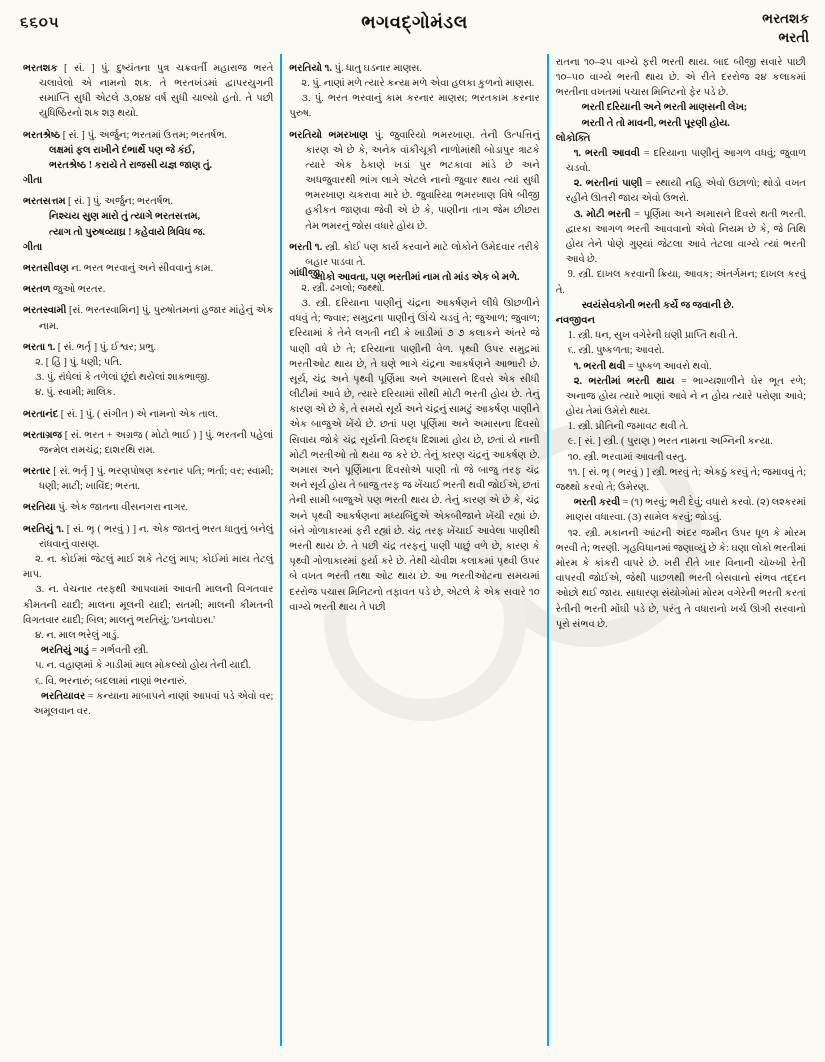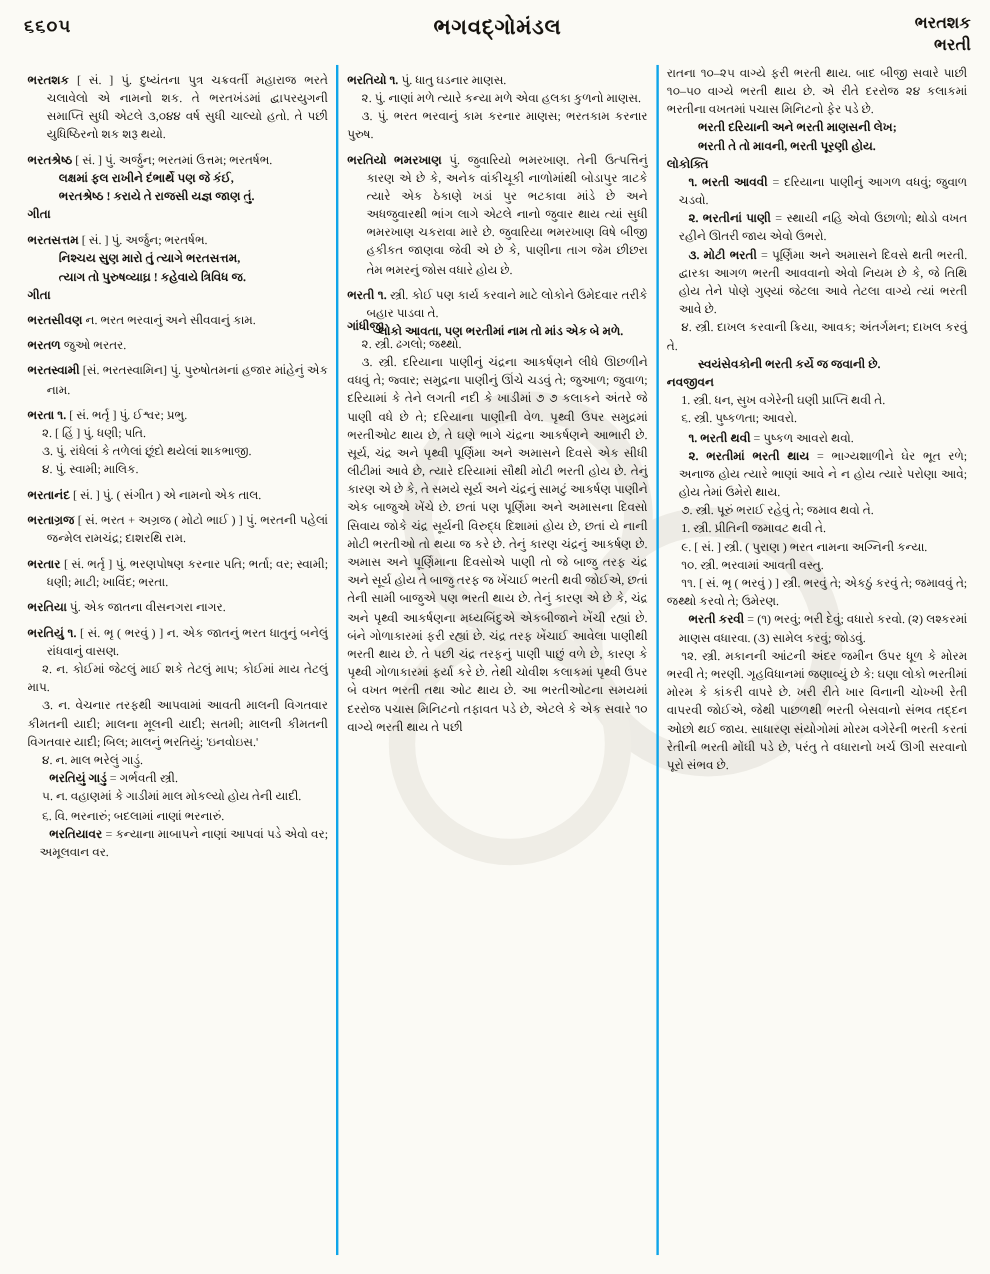--- a/index.html
+++ b/index.html
@@ -92,28 +92,27 @@
         <p class="sense">૩. સ્ત્રી. દરિયાના પાણીનું ચંદ્રના આકર્ષણને લીધે ઊછળીને વધવું તે; જ્વાર; સમુદ્રના પાણીનું ઊંચે ચડવું તે; જુઆળ; જુવાળ; દરિયામાં કે તેને લગતી નદી કે ખાડીમાં ૭ ૭ કલાકને અંતરે જે પાણી વધે છે તે; દરિયાના પાણીની વેળ. પૃથ્વી ઉપર સમુદ્રમાં ભરતીઓટ થાય છે, તે ઘણે ભાગે ચંદ્રના આકર્ષણને આભારી છે. સૂર્ય, ચંદ્ર અને પૃથ્વી પૂર્ણિમા અને અમાસને દિવસે એક સીધી લીટીમાં આવે છે, ત્યારે દરિયામાં સૌથી મોટી ભરતી હોય છે. તેનું કારણ એ છે કે, તે સમયે સૂર્ય અને ચંદ્રનું સામટું આકર્ષણ પાણીને એક બાજુએ ખેંચે છે. છતાં પણ પૂર્ણિમા અને અમાસના દિવસો સિવાય જોકે ચંદ્ર સૂર્યની વિરુદ્ધ દિશામાં હોય છે, છતાં યે નાની મોટી ભરતીઓ તો થયા જ કરે છે. તેનું કારણ ચંદ્રનું આકર્ષણ છે. અમાસ અને પૂર્ણિમાના દિવસોએ પાણી તો જે બાજુ તરફ ચંદ્ર અને સૂર્ય હોય તે બાજુ તરફ જ ખેંચાઈ ભરતી થવી જોઈએ, છતાં તેની સામી બાજુએ પણ ભરતી થાય છે. તેનું કારણ એ છે કે, ચંદ્ર અને પૃથ્વી આકર્ષણના મધ્યબિંદુએ એકબીજાને ખેંચી રહ્યાં છે. બંને ગોળાકારમાં ફરી રહ્યાં છે. ચંદ્ર તરફ ખેંચાઈ આવેલા પાણીથી ભરતી થાય છે. તે પછી ચંદ્ર તરફનું પાણી પાછું વળે છે, કારણ કે પૃથ્વી ગોળાકારમાં ફર્યા કરે છે. તેથી ચોવીશ કલાકમાં પૃથ્વી ઉપર બે વખત ભરતી તથા ઓટ થાય છે. આ ભરતીઓટના સમયમાં દરરોજ પચાસ મિનિટનો તફાવત પડે છે, એટલે કે એક સવારે ૧૦ વાગ્યે ભરતી થાય તે પછી</p>
       </div>
     <div class="col">
         <p class="cont">રાતના ૧૦–૨૫ વાગ્યે ફરી ભરતી થાય. બાદ બીજી સવારે પાછી ૧૦–૫૦ વાગ્યે ભરતી થાય છે. એ રીતે દરરોજ ૨૪ કલાકમાં ભરતીના વખતમાં પચાસ મિનિટનો ફેર પડે છે.</p>
         <p class="quote">ભરતી દરિયાની અને ભરતી માણસની લેખ;</p>
         <p class="quote">ભરતી તે તો માવની, ભરતી પૂરણી હોય.</p>
         <p class="attr">લોકોક્તિ</p>
         <p class="idiom"><b>૧. ભરતી આવવી</b> = દરિયાના પાણીનું આગળ વધવું; જુવાળ ચડવો.</p>
         <p class="idiom"><b>૨. ભરતીનાં પાણી</b> = સ્થાયી નહિ એવો ઉછાળો; થોડો વખત રહીને ઊતરી જાય એવો ઉભરો.</p>
         <p class="idiom"><b>૩. મોટી ભરતી</b> = પૂર્ણિમા અને અમાસને દિવસે થતી ભરતી. દ્વારકા આગળ ભરતી આવવાનો એવો નિયમ છે કે, જે તિથિ હોય તેને પોણે ગુણ્યાં જેટલા આવે તેટલા વાગ્યે ત્યાં ભરતી આવે છે.</p>
-        <p class="sense">૪. સ્ત્રી. દાખલ કરવાની ક્રિયા, આવક; અંતર્ગમન; દાખલ કરવું તે.</p>
+        <p class="sense">9. સ્ત્રી. દાખલ કરવાની ક્રિયા, આવક; અંતર્ગમન; દાખલ કરવું તે.</p>
         <p class="quote">સ્વયંસેવકોની ભરતી કર્યે જ જવાની છે.</p>
         <p class="attr">નવજીવન</p>
         <p class="sense">1. સ્ત્રી. ધન, સુખ વગેરેની ઘણી પ્રાપ્તિ થવી તે.</p>
         <p class="sense">૬. સ્ત્રી. પુષ્કળતા; આવરો.</p>
         <p class="idiom"><b>૧. ભરતી થવી</b> = પુષ્કળ આવરો થવો.</p>
         <p class="idiom"><b>૨. ભરતીમાં ભરતી થાય</b> = ભાગ્યશાળીને ઘેર ભૂત રળે; અનાજ હોય ત્યારે ભાણાં આવે ને ન હોય ત્યારે પરોણા આવે; હોય તેમાં ઉમેરો થાય.</p>
-        <p class="sense">૭. સ્ત્રી. પૂરું ભરાઈ રહેવું તે; જમાવ થવો તે.</p>
         <p class="sense">1. સ્ત્રી. પ્રીતિની જમાવટ થવી તે.</p>
         <p class="sense">૯. [ સં. ] સ્ત્રી. ( પુરાણ ) ભરત નામના અગ્નિની કન્યા.</p>
         <p class="sense">૧૦. સ્ત્રી. ભરવામાં આવતી વસ્તુ.</p>
         <p class="sense">૧૧. [ સં. ભૃ ( ભરવું ) ] સ્ત્રી. ભરવું તે; એકઠું કરવું તે; જમાવવું તે; જથ્થો કરવો તે; ઉમેરણ.</p>
         <p class="idiom"><b>ભરતી કરવી</b> = (૧) ભરવું; ભરી દેવું; વધારો કરવો. (૨) લશ્કરમાં માણસ વધારવા. (૩) સામેલ કરવું; જોડવું.</p>
         <p class="sense">૧૨. સ્ત્રી. મકાનની આંટની અંદર જમીન ઉપર ધૂળ કે મોરમ ભરવી તે; ભરણી. ગૃહવિધાનમાં જણાવ્યું છે કે: ઘણા લોકો ભરતીમાં મોરમ કે કાંકરી વાપરે છે. ખરી રીતે ખાર વિનાની ચોખ્ખી રેતી વાપરવી જોઈએ, જેથી પાછળથી ભરતી બેસવાનો સંભવ તદ્દન ઓછો થઈ જાય. સાધારણ સંયોગોમાં મોરમ વગેરેની ભરતી કરતાં રેતીની ભરતી મોંઘી પડે છે, પરંતુ તે વધારાનો ખર્ચ ઊગી સરવાનો પૂરો સંભવ છે.</p>
       </div>
   </div>
 
 </div>

